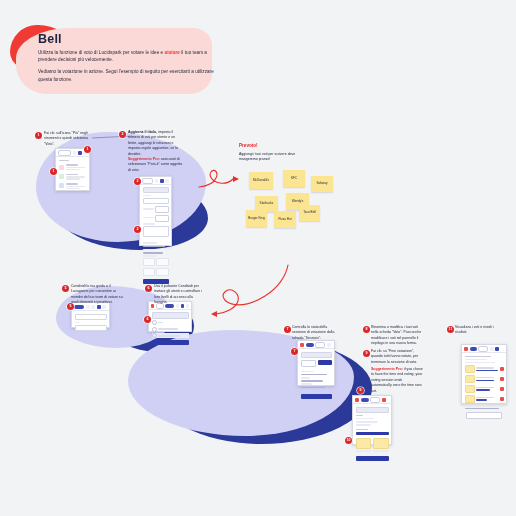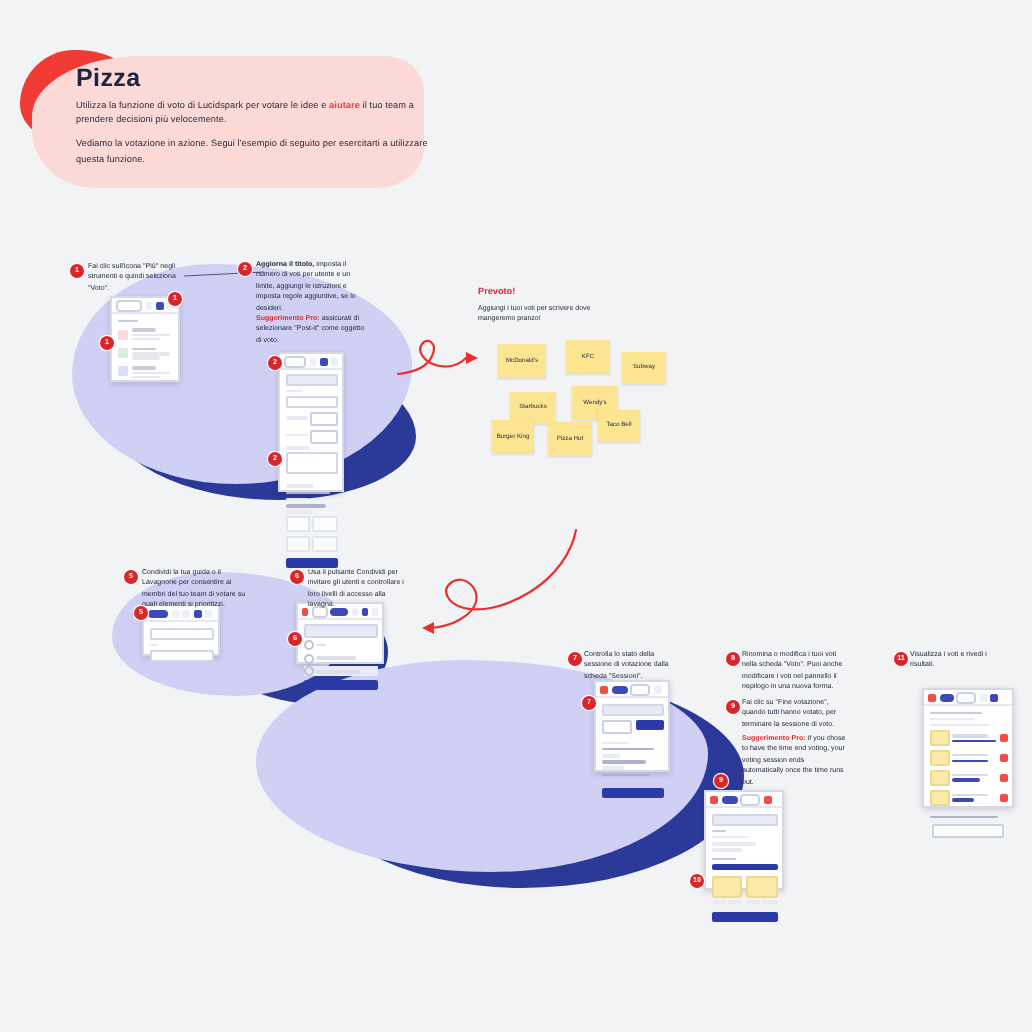--- a/index.html
+++ b/index.html
@@ -138,21 +138,21 @@
 </style>
 </head>
 <body>
 
 <div class="canvas">
 
   <div class="hdr-wrap">
     <div class="hdr-red"></div>
     <div class="hdr-pink"></div>
     <div class="hdr-inner">
-      <div class="hdr-title">Pizza</div>
+      <div class="hdr-title">Bell</div>
       <p class="hdr-p"><span>Utilizza la funzione di voto di Lucidspark per votare le idee e </span><b>aiutare</b><span> il tuo team a prendere decisioni più velocemente.</span></p>
       <p class="hdr-p">Vediamo la votazione in azione. Segui l'esempio di seguito per esercitarti a utilizzare questa funzione.</p>
     </div>
   </div>
 
   <div class="blob blob-dark" id="b1dark"></div>
   <div class="blob blob-light" id="b1light"></div>
 
   <div class="blob blob-dark" id="b2dark"></div>
   <div class="blob blob-light" id="b2light"></div>

